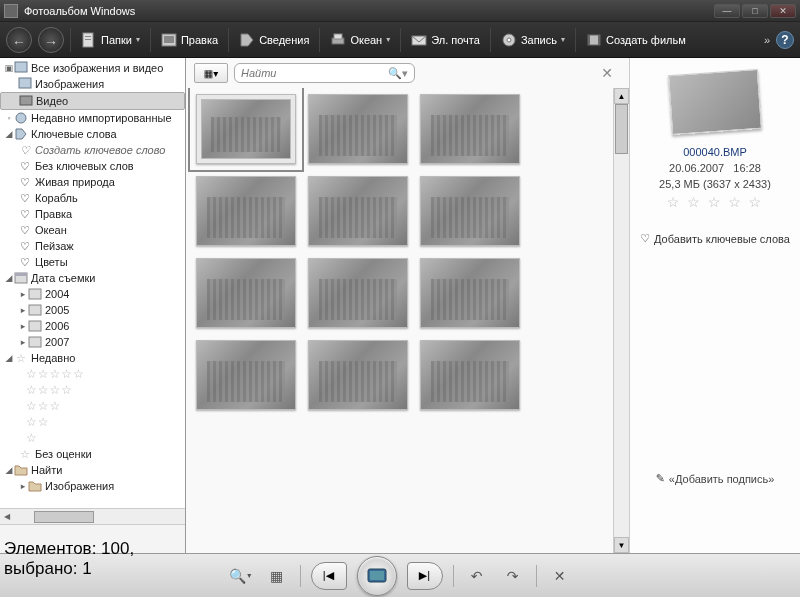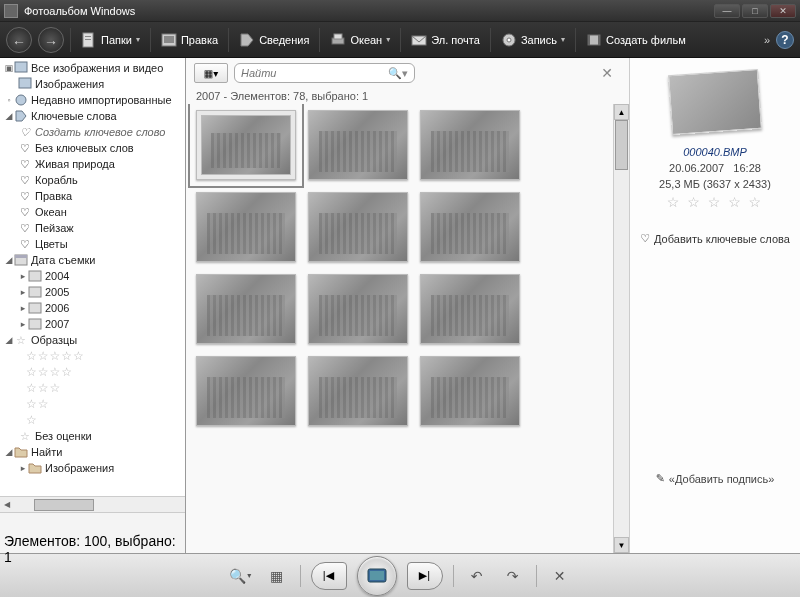--- a/index.html
+++ b/index.html
@@ -25,21 +25,21 @@
 .sidebar { width: 186px; background: #fff; border-right: 1px solid #999; display:flex; flex-direction:column; }
 .tree { flex:1; overflow:hidden; padding: 2px 0; font-size: 11px; color: #222; }
 .node { display:flex; align-items:center; padding: 1px 4px; white-space:nowrap; }
 .node .tw { width: 10px; text-align:center; color:#666; font-size:9px; }
 .node .ic { width:14px; height:14px; margin-right:3px; display:flex;align-items:center;justify-content:center; }
 .node.sel { background:#d6d6d6; border:1px solid #aaa; border-radius:2px; }
 .indent1 { padding-left: 18px; }
 .italic { font-style: italic; color:#666; }
 .starsrow { display:flex; gap:1px; padding:1px 0 1px 26px; color:#bbb; }
 .star { font-size:12px; }
-.sbstatus { height:18px; border-top:1px solid #ccc; padding:20px 4px; font-size:14px; background:#f4f4f4; }
+.sbstatus { height:18px; border-top:1px solid #ccc; padding:14px 4px; font-size:17px; background:#f4f4f4; }
 .hscroll { height:16px; border-top:1px solid #ccc; background:#eee; display:flex; align-items:center; }
 .hscroll .thumb { width:60px; height:12px; background:#ccc; border:1px solid #999; margin-left:20px; }
 
 .main { flex:1; background:#f9f9f9; display:flex; flex-direction:column; border-right:1px solid #ccc; }
 .searchbar { height:30px; display:flex; align-items:center; padding:4px 8px; gap:6px; }
 .viewbtn { width:34px; height:20px; border:1px solid #aaa; border-radius:2px; background:linear-gradient(#fefefe,#e6e6e6); display:flex;align-items:center;justify-content:center;font-size:10px; }
 .searchbox { flex:1; height:20px; border:1px solid #aaa; border-radius:6px; display:flex; align-items:center; padding:0 6px; background:#fff; max-width:220px; }
 .searchbox input { border:none; outline:none; flex:1; font-size:11px; font-style:italic; color:#888; background:transparent; }
 .groupheader { padding:2px 10px; color:#555; font-size:11px; }
 .thumbs { flex:1; overflow:auto; padding:6px 10px; display:flex; flex-wrap:wrap; gap:12px; align-content:flex-start; }
@@ -52,21 +52,21 @@
 .closex { color:#888; font-size:14px; padding:4px 8px; }
 .vscroll { width:16px; background:#eee; border-left:1px solid #ccc; display:flex; flex-direction:column; }
 .vscroll .arrow { height:16px; border:1px solid #bbb; background:#ddd; display:flex;align-items:center;justify-content:center;font-size:8px; }
 .vscroll .track { flex:1; }
 .vscroll .vthumb { height:50px; background:#ccc; border:1px solid #999; margin:0 1px; }
 
 .mainrow { flex:1; display:flex; overflow:hidden; }
 
 .infopanel { width:170px; background:#fdfdfd; display:flex; flex-direction:column; align-items:center; padding:8px 4px; gap:4px; font-size:11px; color:#444; position:relative; }
 .preview { width:90px; height:60px; border:1px solid #ccc; box-shadow:0 2px 3px rgba(0,0,0,.3); transform:rotate(-4deg); margin:6px 0 10px; background:linear-gradient(135deg,#bbb,#888); }
-.filename { color:#1a3a7a;font-style:italic; }
+.filename { color:#1a3a7a; }
 .ratingstars { color:#bbb; letter-spacing:2px; font-size:14px; }
 .infolink { display:flex; align-items:center; gap:4px; margin-top:18px; color:#333; }
 .infolink2 { margin-top:auto; margin-bottom:60px; display:flex;align-items:center;gap:4px; }
 
 .controlbar { height:44px; background:linear-gradient(#eaeaea,#cfcfcf); border-top:1px solid #999; display:flex; align-items:center; justify-content:center; gap:10px; }
 .cbtn { width:26px; height:22px; display:flex;align-items:center;justify-content:center; color:#555; font-size:14px; }
 .cbtn.big { width:40px; height:40px; border-radius:50%; background:radial-gradient(#fefefe,#bcbcbc); border:1px solid #888; font-size:18px; box-shadow:inset 0 1px 2px #fff,0 1px 3px rgba(0,0,0,.3); }
 .prevnext { width:36px; height:28px; border:1px solid #888; border-radius:4px; background:linear-gradient(#fafafa,#d8d8d8); display:flex;align-items:center;justify-content:center; }
 .prevnext.left { border-radius:14px 4px 4px 14px; }
 .prevnext.right { border-radius:4px 14px 14px 4px; }
@@ -181,20 +181,28 @@
           <span>Все изображения и видео</span>
         </div>
       <div class="node indent1">
           <span class="ic">
             <svg width="14" height="14">
               <rect x="1" y="1" width="12" height="10" fill="#bcd" stroke="#678"></rect>
             </svg>
           </span>
           <span>Изображения</span>
         </div>
+      <div class="node indent1 sel">
+          <span class="ic">
+            <svg width="14" height="14">
+              <rect x="1" y="2" width="12" height="9" fill="#999" stroke="#555"></rect>
+            </svg>
+          </span>
+          <span>Видео</span>
+        </div>
       <div class="node">
           <span class="tw">◦</span>
           <span class="ic">
             <svg width="14" height="14">
               <circle cx="7" cy="7" r="5" fill="#bcd" stroke="#678"></circle>
             </svg>
           </span>
           <span>Недавно импортированные</span>
         </div>
       <div class="node">
@@ -280,21 +288,21 @@
           <span class="ic">
             <svg width="14" height="14">
               <rect x="1" y="2" width="12" height="10" fill="#ddd" stroke="#888"></rect>
             </svg>
           </span>
           <span>2007</span>
         </div>
       <div class="node">
           <span class="tw">◢</span>
           <span class="ic" style="color:#bbb">☆</span>
-          <span>Образцы</span>
+          <span>Недавно</span>
         </div>
       <div class="starsrow">
           <span class="star">☆</span>
           <span class="star">☆</span>
           <span class="star">☆</span>
           <span class="star">☆</span>
           <span class="star">☆</span>
         </div>
       <div class="starsrow">
           <span class="star">☆</span>
@@ -347,21 +355,20 @@
   <div class="main">
     <div class="searchbar">
       <div class="viewbtn">▦▾</div>
       <div class="searchbox">
         <input placeholder="Найти" style="">
         <span style="color:#888">🔍▾</span>
       </div>
       <span style="flex:1"></span>
       <span class="closex">✕</span>
     </div>
-    <div class="groupheader">2007 - Элементов: 78, выбрано: 1</div>
     <div class="mainrow">
       <div class="thumbs">
         <div class="thumb-item">
             <div class="thumb-img selected">
               <div class="inner">
                 <div class="photo"></div>
               </div>
             </div>
           </div>
         <div class="thumb-item">

